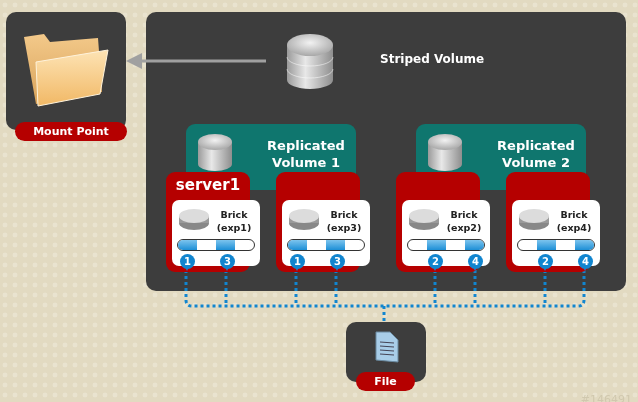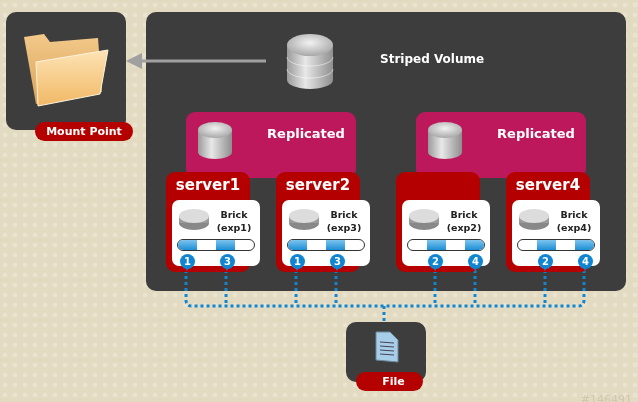--- a/index.html
+++ b/index.html
@@ -5,21 +5,21 @@
   html,body{margin:0;padding:0;}
   body{width:638px;height:402px;overflow:hidden;position:relative;
     background-color:#e2dac1;
     background-image:radial-gradient(circle,#e9e3cf 2.4px,transparent 2.6px);
     background-size:10px 10px;
     font-family:"DejaVu Sans",sans-serif;}
   .abs{position:absolute;}
   .panel{background:#3d3d3d;border-radius:10px;}
   .pill{position:absolute;background:#b50000;color:#fff;font-weight:bold;font-size:11px;
     text-align:center;border-radius:12px;line-height:19px;}
-  .repl{position:absolute;background:#be185d;border-radius:9px;}
+  .repl{position:absolute;background:#0f766e;border-radius:9px;margin-top:12px;}
   .repl-title{position:absolute;color:#fff;font-weight:bold;font-size:13px;text-align:center;line-height:17px;}
   .server{position:absolute;background:#b50000;border-radius:9px;width:84px;height:100px;}
   .server-name{position:absolute;left:0;right:0;top:4px;text-align:center;color:#fff;font-weight:bold;font-size:15px;}
   .brick-card{position:absolute;left:6px;top:28px;width:88px;height:66px;background:#fff;border-radius:7px;}
   .brick-label{position:absolute;right:6px;top:8px;width:40px;text-align:center;font-weight:bold;font-size:9.5px;line-height:13px;color:#222;margin-left:28px;}
   .bar{position:absolute;left:5px;top:39px;width:76px;height:10px;border:1px solid #333;border-radius:6px;background:#fff;overflow:hidden;}
   .seg{position:absolute;top:0;height:10px;background:linear-gradient(#7cc4ee,#1d8fd6);}
   .badge{position:absolute;width:15px;height:15px;border-radius:50%;background:#1185cf;color:#fff;
     font-weight:bold;font-size:10px;text-align:center;line-height:15px;}
   .badge:after{content:"";position:absolute;left:5px;top:13px;border-left:2.5px solid transparent;border-right:2.5px solid transparent;border-top:4px solid #1185cf;}
@@ -38,21 +38,21 @@
         </linearGradient>
       <linearGradient id="ff" x1="0" y1="0" x2="0" y2="1">
           <stop offset="0" stop-color="#fde3b4"></stop>
           <stop offset="1" stop-color="#f1b865"></stop>
         </linearGradient>
     </defs>
     <path d="M18 25 L38 22 L44 30 L92 26 L96 80 L30 92 Z" fill="url(#fb)"></path>
     <path d="M30 50 L102 38 L94 82 L32 94 Z" fill="url(#ff)" stroke="#fff3dc" stroke-width="1"></path>
   </svg>
 </div>
-<div class="pill" style="left:35px;top:122px;width:98px;">Mount Point</div>
+<div class="pill" style="left:15px;top:122px;width:112px;">Mount Point</div>
 
 <svg width="638" height="402" style="pointer-events:none;z-index:3;">
   <line x1="140" y1="61" x2="266" y2="61" stroke="#a0a0a0" stroke-width="3"></line>
   <polygon points="126,61 142,53 142,69" fill="#a0a0a0"></polygon>
 </svg>
 
 <div class="abs panel" style="left:146px;top:12px;width:480px;height:279px;"></div>
 <svg width="638" height="402" style="z-index:2;">
   <defs>
     <linearGradient id="cyl" x1="0" y1="0" x2="1" y2="0">
@@ -73,29 +73,31 @@
 </svg>
 <div class="abs" style="left:380px;top:52px;color:#fff;font-weight:bold;font-size:12px;z-index:2;">Striped Volume</div>
 
 <div class="repl" style="left:186px;top:112px;width:170px;height:66px;">
   <svg width="60" height="60">
     <path d="M12 18 L12 40 A17 7 0 0 0 46 40 L46 18 Z" fill="url(#cyl)"></path>
     <ellipse cx="29" cy="18" rx="17" ry="8" fill="url(#cyt)"></ellipse>
   </svg>
   <div class="repl-title" style="left:70px;top:13px;width:100px;">
     <div>Replicated</div>
+    <div>Volume 1</div>
   </div>
 </div>
 <div class="repl" style="left:416px;top:112px;width:170px;height:66px;">
   <svg width="60" height="60">
     <path d="M12 18 L12 40 A17 7 0 0 0 46 40 L46 18 Z" fill="url(#cyl)"></path>
     <ellipse cx="29" cy="18" rx="17" ry="8" fill="url(#cyt)"></ellipse>
   </svg>
   <div class="repl-title" style="left:70px;top:13px;width:100px;">
     <div>Replicated</div>
+    <div>Volume 2</div>
   </div>
 </div>
 
 <div id="servers">
     <div class="server" style="left: 166px; top: 172px; z-index: 2;">
       <div class="server-name">server1</div>
       <div class="brick-card">
         <svg width="40" height="30" style="left:4px;top:4px;">
           <ellipse cx="18" cy="19" rx="15" ry="7" fill="#888"></ellipse>
           <rect x="3" y="12" width="30" height="7" fill="#9a9a9a"></rect>
@@ -107,21 +109,20 @@
         </div>
         <div class="bar">
           <div class="seg" style="left: 0px; width: 19px;"></div>
           <div class="seg" style="left: 38px; width: 19px;"></div>
         </div>
       </div>
       <div class="badge" style="left: 14px; top: 82px;">1</div>
       <div class="badge" style="left: 54px; top: 82px;">3</div>
     </div>
     <div class="server" style="left: 276px; top: 172px; z-index: 2;">
-      <div class="server-name">server2</div>
       <div class="brick-card">
         <svg width="40" height="30" style="left:4px;top:4px;">
           <ellipse cx="18" cy="19" rx="15" ry="7" fill="#888"></ellipse>
           <rect x="3" y="12" width="30" height="7" fill="#9a9a9a"></rect>
           <ellipse cx="18" cy="12" rx="15" ry="7" fill="#dcdcdc"></ellipse>
         </svg>
         <div class="brick-label">
           <div>Brick</div>
           <div>(exp3)</div>
         </div>
@@ -146,21 +147,20 @@
         </div>
         <div class="bar">
           <div class="seg" style="left: 19px; width: 19px;"></div>
           <div class="seg" style="left: 57px; width: 19px;"></div>
         </div>
       </div>
       <div class="badge" style="left: 32px; top: 82px;">2</div>
       <div class="badge" style="left: 72px; top: 82px;">4</div>
     </div>
     <div class="server" style="left: 506px; top: 172px; z-index: 2;">
-      <div class="server-name">server4</div>
       <div class="brick-card">
         <svg width="40" height="30" style="left:4px;top:4px;">
           <ellipse cx="18" cy="19" rx="15" ry="7" fill="#888"></ellipse>
           <rect x="3" y="12" width="30" height="7" fill="#9a9a9a"></rect>
           <ellipse cx="18" cy="12" rx="15" ry="7" fill="#dcdcdc"></ellipse>
         </svg>
         <div class="brick-label">
           <div>Brick</div>
           <div>(exp4)</div>
         </div>
@@ -186,15 +186,15 @@
   <svg width="80" height="60">
     <path d="M30 10 L44 10 L52 18 L52 40 L30 38 Z" fill="#a8cde8" stroke="#6a8aa0"></path>
     <g stroke="#445" stroke-width="1">
         <line x1="34" y1="20" x2="48" y2="21"></line>
         <line x1="34" y1="24" x2="48" y2="25"></line>
         <line x1="34" y1="28" x2="48" y2="29"></line>
         <line x1="34" y1="32" x2="48" y2="33"></line>
       </g>
   </svg>
 </div>
-<div class="pill" style="left:356px;top:372px;width:59px;padding-left:8px;">File</div>
+<div class="pill" style="left:356px;top:372px;width:59px;">File</div>
 
 <div class="watermark">#146491</div>
 
 </body></html>

